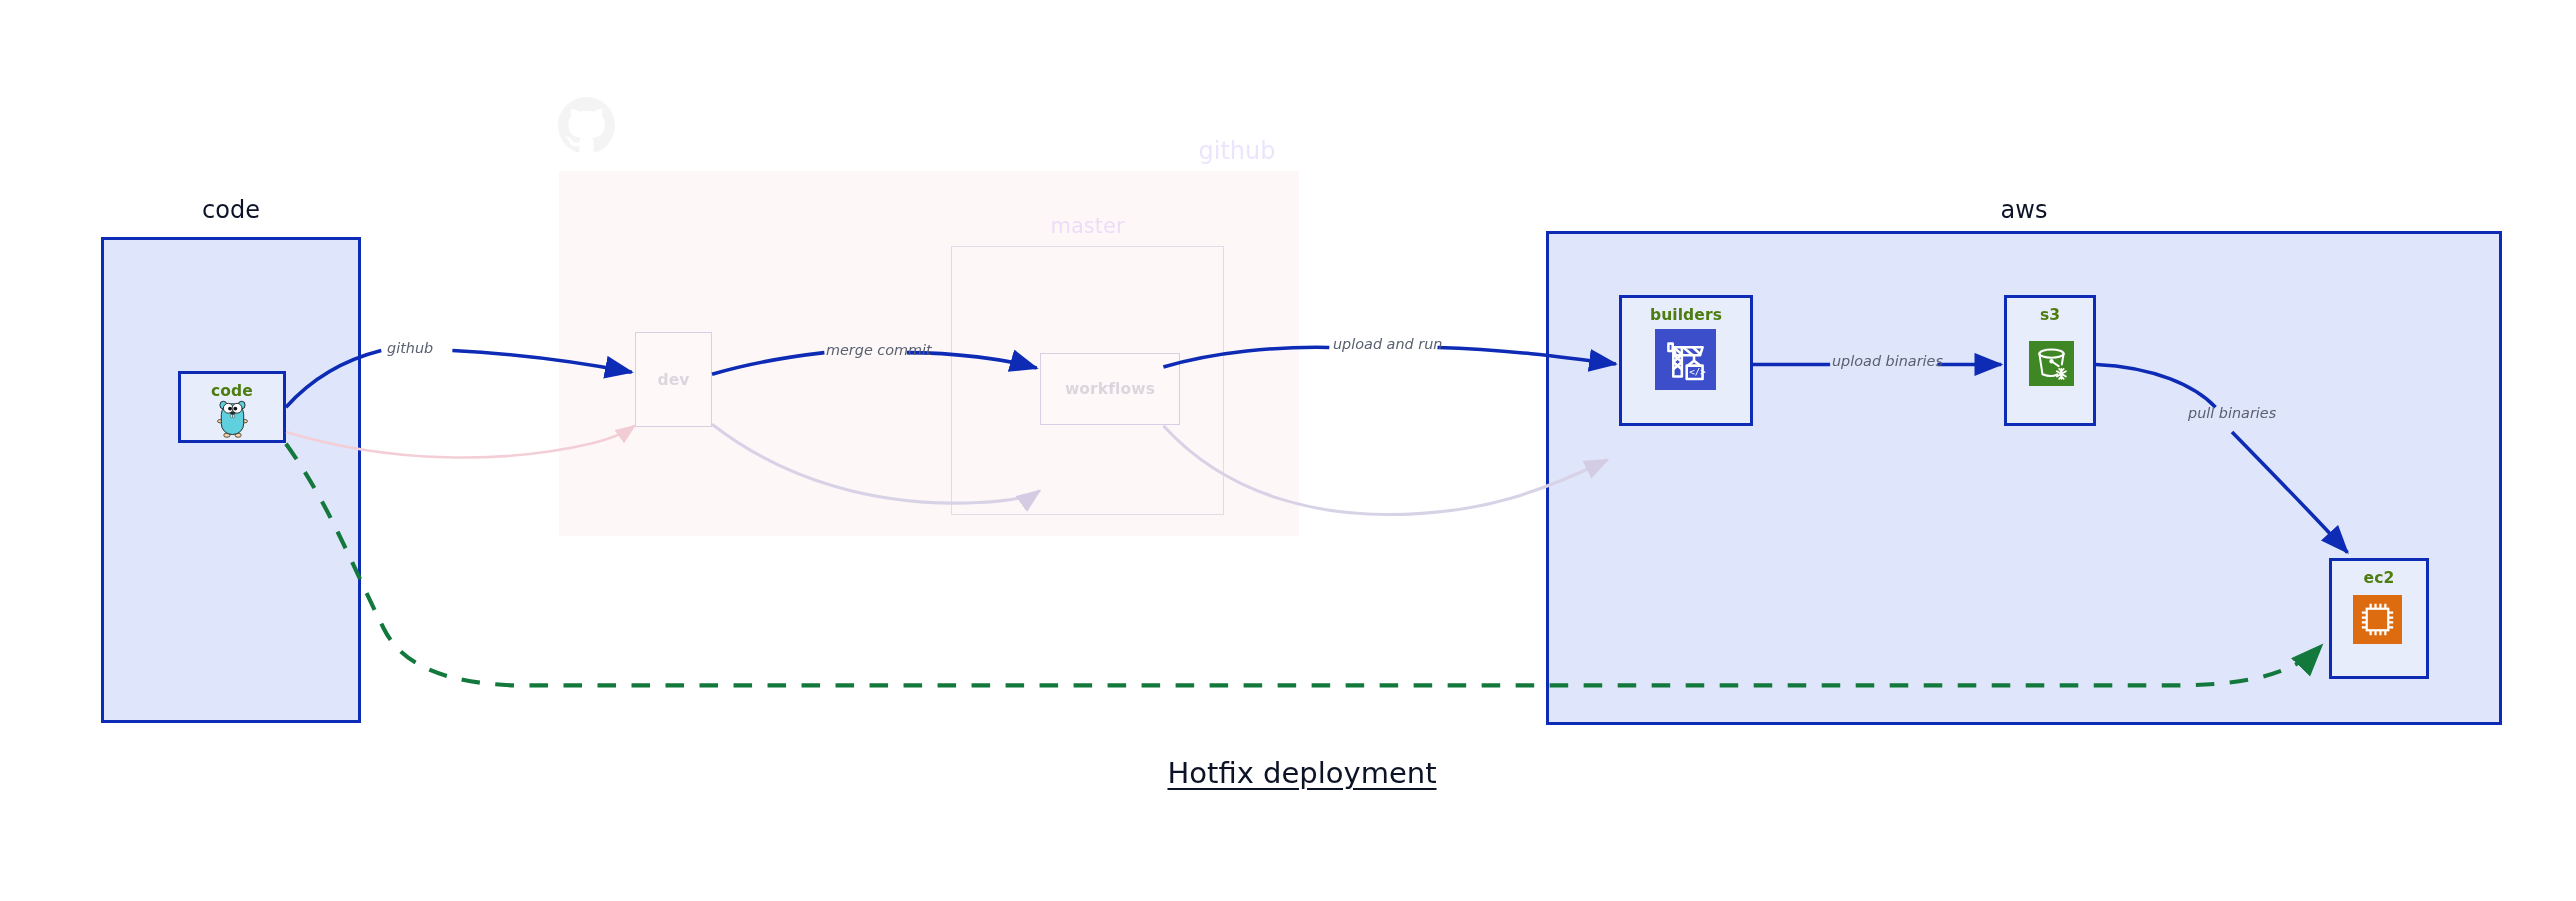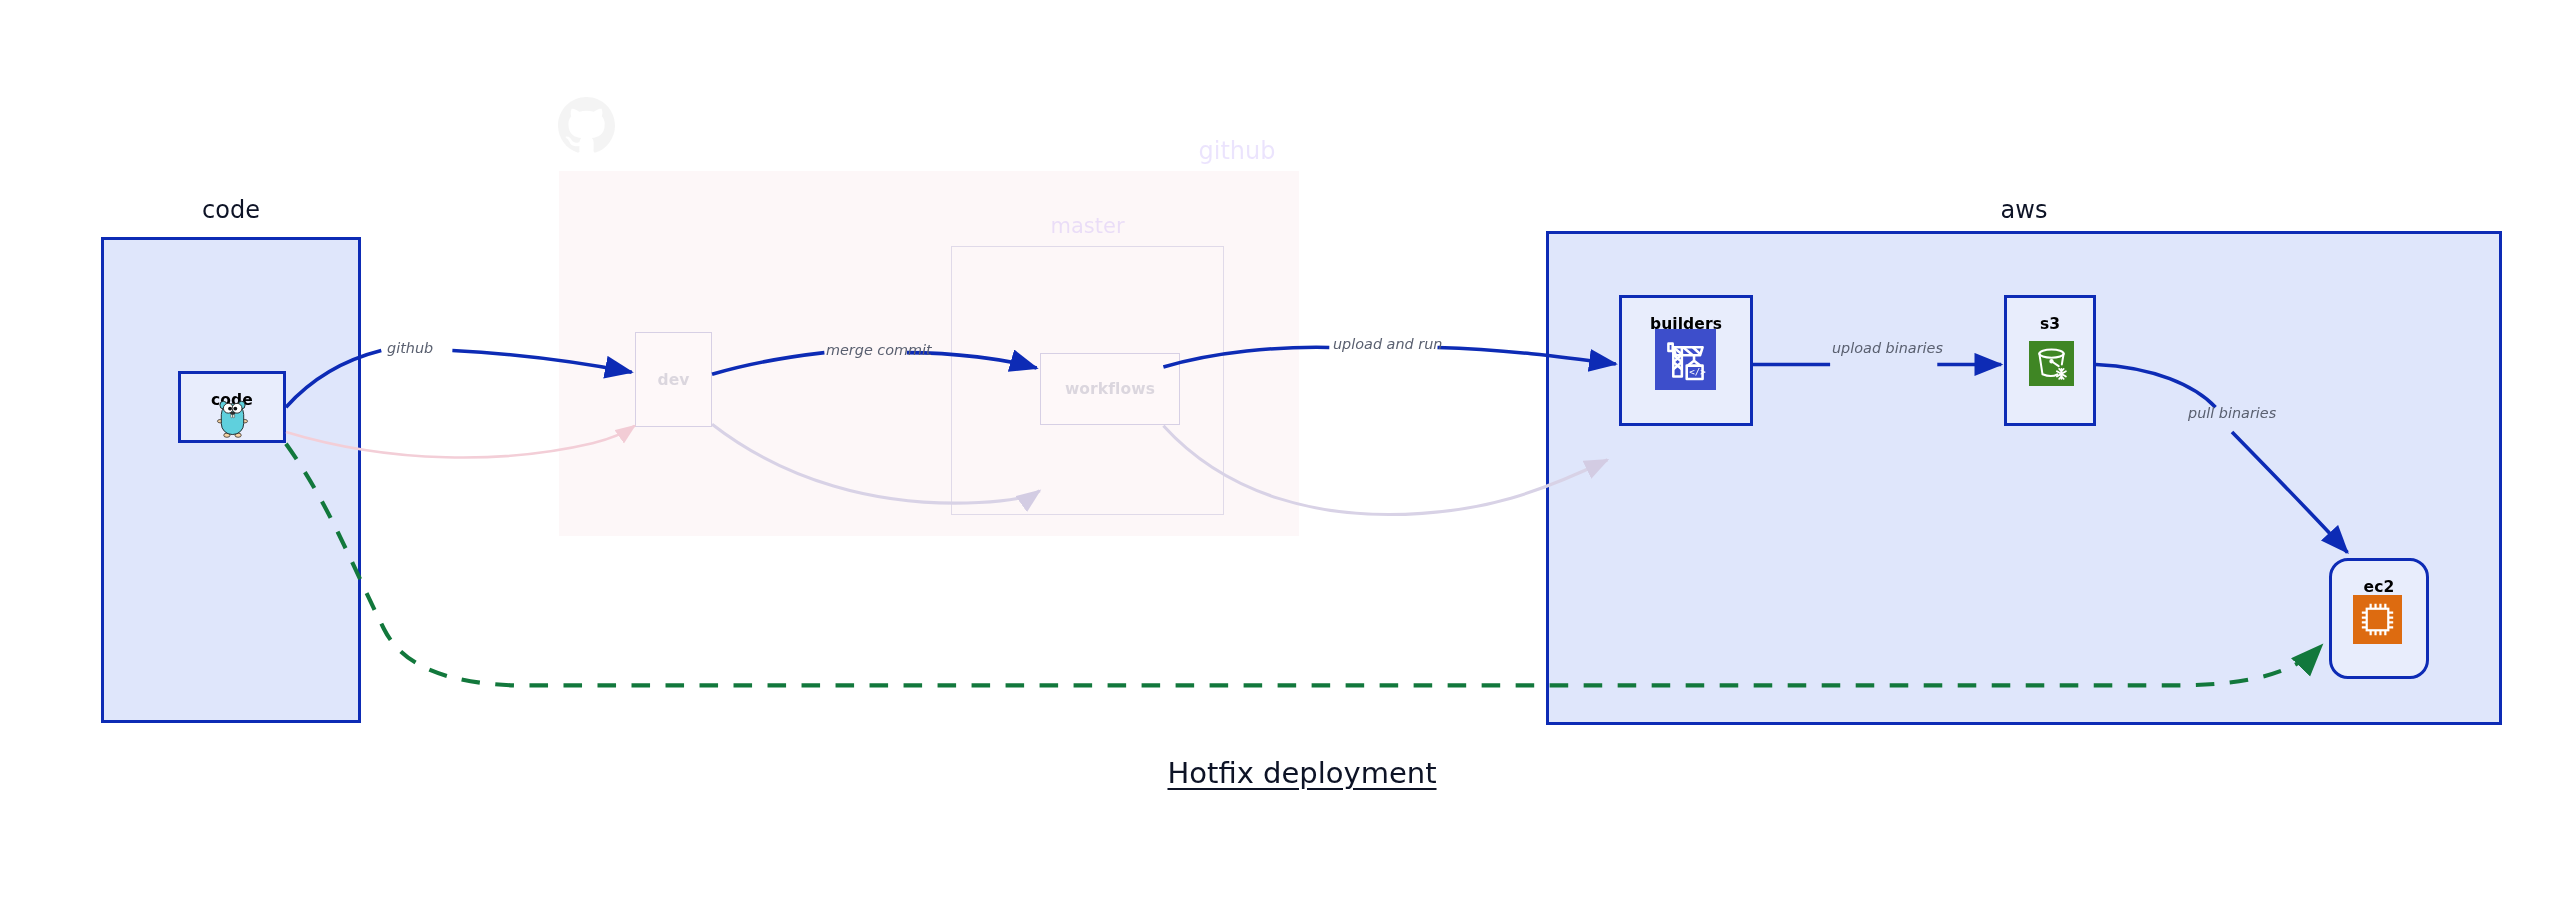--- a/index.html
+++ b/index.html
@@ -9,22 +9,22 @@
   
   .group{position:absolute;box-sizing:border-box;}
   .group-blue{background:#dfe6fb;border:3.1px solid #0d2bb5;}
   .group-pink{background:#fae4e8;border:none;opacity:.30;}
   .group-label{position:absolute;text-align:center;font-size:24px;color:#0d1326;
                font-family:"DejaVu Sans",sans-serif;white-space:nowrap;}
   .group-label.faded{color:#8b5cf6;opacity:.16;}
 
   
   .node{position:absolute;box-sizing:border-box;background:#e8edfc;border:3.1px solid #0d2bb5;}
-  .node-title{position:absolute;left:0;right:0;top:17px;text-align:center;
-              font-size:15.5px;font-weight:700;color:#000000;letter-spacing:0.1px;}
+  .node-title{position:absolute;left:0;right:0;top:8px;text-align:center;
+              font-size:15.5px;font-weight:700;color:#4d7c0f;letter-spacing:0.1px;}
 
   .node-faded{position:absolute;box-sizing:border-box;background:rgba(255,255,255,.22);
               border:1.5px solid #b9b2d6;opacity:.55;}
   .node-faded .node-title{color:#8e8aa3;opacity:.55;font-size:15.5px;top:50%;
                           transform:translateY(-50%);}
   .subgroup-faded{position:absolute;box-sizing:border-box;background:transparent;
                   border:1.5px solid #cdc6e0;opacity:.6;}
 
   
   .edge-label{position:absolute;font-style:italic;font-size:14.4px;color:#5a6070;
@@ -136,21 +136,21 @@
         <path d="M50 45 L66 56"></path>
         <circle cx="50" cy="45" r="2.6" fill="#ffffff"></circle>
         <g stroke-width="4">
           <path d="M72 62 L72 84 M62 67 L82 79 M82 67 L62 79"></path>
           <path d="M67 62 L72 67 L77 62 M67 84 L72 79 L77 84"></path>
         </g>
       </g>
     </svg>
   </div>
 
-  <div class="node" style="left:2329px;top:558px;width:100px;height:121px;border-radius:19px;">
+  <div class="node" style="left:2329px;top:558px;width:100px;height:121px;">
     <div class="node-title">ec2</div>
   </div>
   <div style="position:absolute;left:2353px;top:595px;width:49px;height:49px;background:#dd6b10;">
     <svg viewBox="0 0 100 100" width="49" height="49">
       <g stroke="#ffffff" stroke-width="4.5" fill="none">
         <rect x="28" y="28" width="44" height="44"></rect>
         <path d="M36 28 L36 18 M46 28 L46 18 M56 28 L56 18 M66 28 L66 18"></path>
         <path d="M36 72 L36 82 M46 72 L46 82 M56 72 L56 82 M66 72 L66 82"></path>
         <path d="M28 36 L18 36 M28 46 L18 46 M28 56 L18 56 M28 66 L18 66"></path>
         <path d="M72 36 L82 36 M72 46 L82 46 M72 56 L82 56 M72 66 L82 66"></path>
@@ -195,19 +195,19 @@
     <path d="M4068,707 C4180,712 4260,748 4300,790" stroke="#0d2bb5" stroke-width="7" fill="none"></path>
     <path d="M4332,838 C4420,928 4500,1010 4556,1072" stroke="#0d2bb5" stroke-width="7" fill="none" marker-end="url(#arrowBlue)"></path>
 
     <path d="M555,861 C640,980 680,1090 745,1220 C780,1290 860,1325 1000,1330
              L4220,1330 C4380,1330 4460,1300 4506,1252" stroke="#12783c" stroke-width="8" fill="none" stroke-dasharray="36 30" marker-end="url(#arrowGreen)"></path>
   </svg>
 
   <div class="edge-label" style="left:387px;top:340px;">github</div>
   <div class="edge-label" style="left:826px;top:342px;">merge commit</div>
   <div class="edge-label" style="left:1333px;top:336px;">upload and run</div>
-  <div class="edge-label" style="left:1832px;top:340px;font-style:italic;">upload binaries</div>
+  <div class="edge-label" style="left:1832px;top:353px;font-style:italic;">upload binaries</div>
   <div class="edge-label" style="left:2188px;top:405px;">pull binaries</div>
 
   <div class="diagram-title" style="top:756px;">Hotfix deployment</div>
 
 </div>
 
 
 </body></html>

